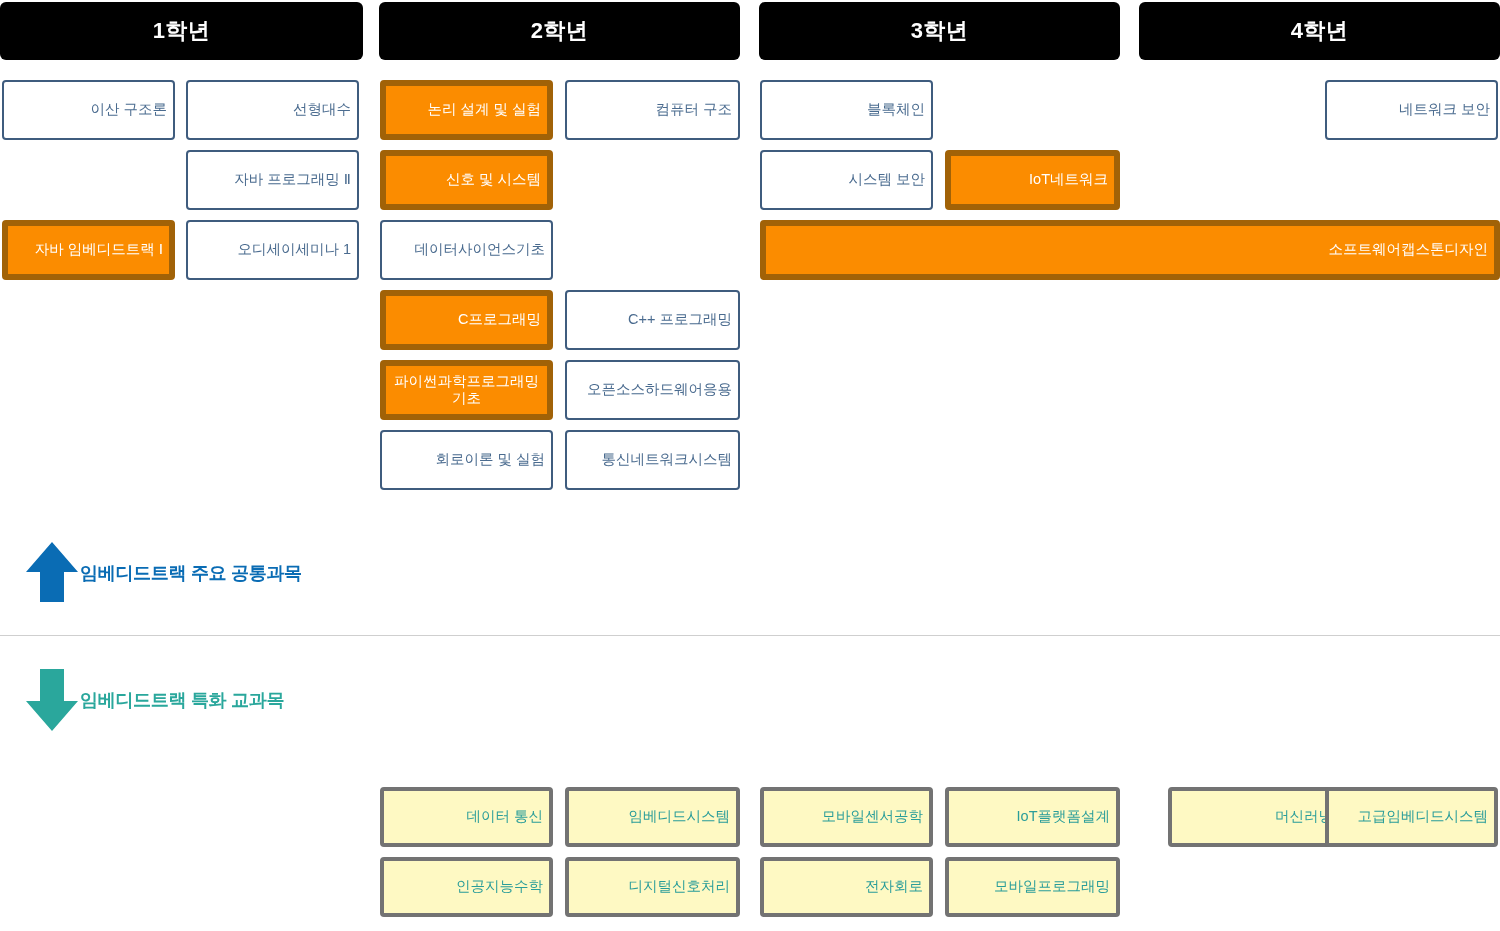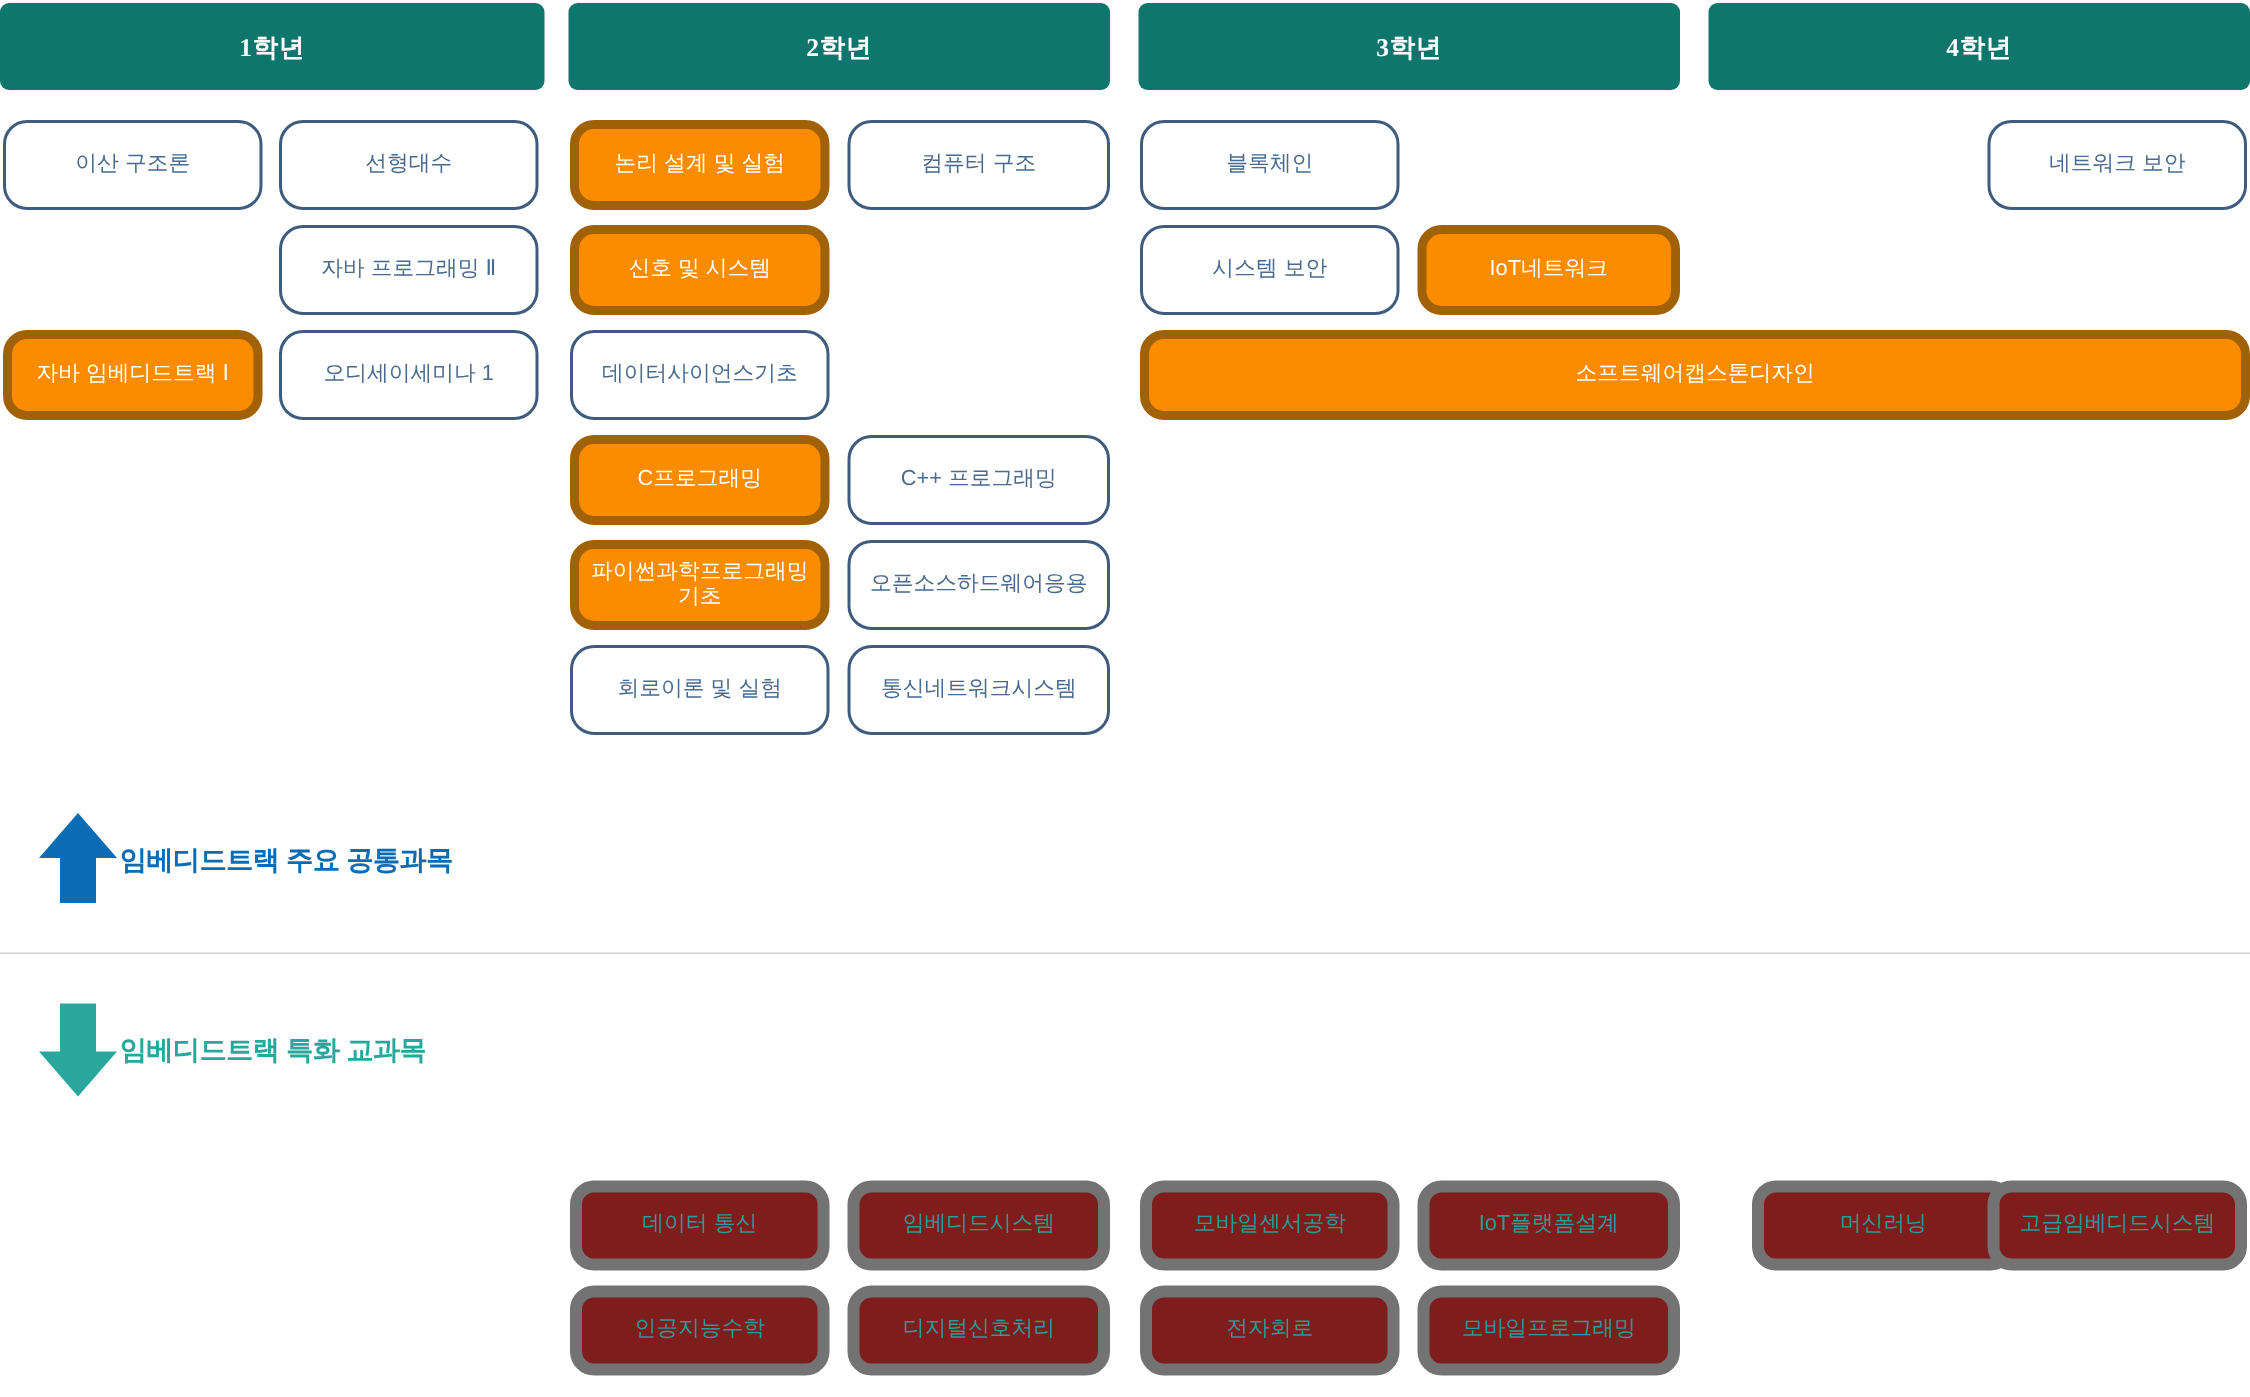--- a/index.html
+++ b/index.html
@@ -8,59 +8,58 @@
     background:#ffffff;
     font-family:"Liberation Sans","DejaVu Sans",sans-serif;
     overflow:hidden;
   }
   #stage{position:relative;width:1500px;height:931px;}
 
   
   .year-bar{
     position:absolute;
     height:58px;
-    background:#0f766e;
+    background:#000000;
     border-radius:6px;
     color:#ffffff;
-    font-size:17px;
+    font-size:22px;
     font-weight:700;
     display:flex;
     align-items:center;
     justify-content:center;
     letter-spacing:.5px;
-    font-family:Liberation Serif, serif;
   }
 
   
   .course{
     position:absolute;
     height:60px;
     box-sizing:border-box;
-    border-radius:16px;
+    border-radius:4px;
     display:flex;
     align-items:center;
-    justify-content:center;
+    justify-content:flex-end;
     text-align:center;
     font-size:14.5px;
     line-height:1.2;
     padding:0 6px;
   }
   .course.plain{
     background:#ffffff;
     border:2px solid #3f5c7e;
     color:#4a6b8f;
   }
   .course.filled{
     background:#fb8c00;
     border:6px solid #a16207;
     color:#ffffff;
   }
   .course.teal{
-    background:#7f1d1d;
-    border:8px solid #737373;
+    background:#fef9c3;
+    border:4px solid #737373;
     color:#2a9d9a;
   }
 
   
   .legend{
     position:absolute;
     display:flex;
     align-items:center;
   }
   .legend-label{

